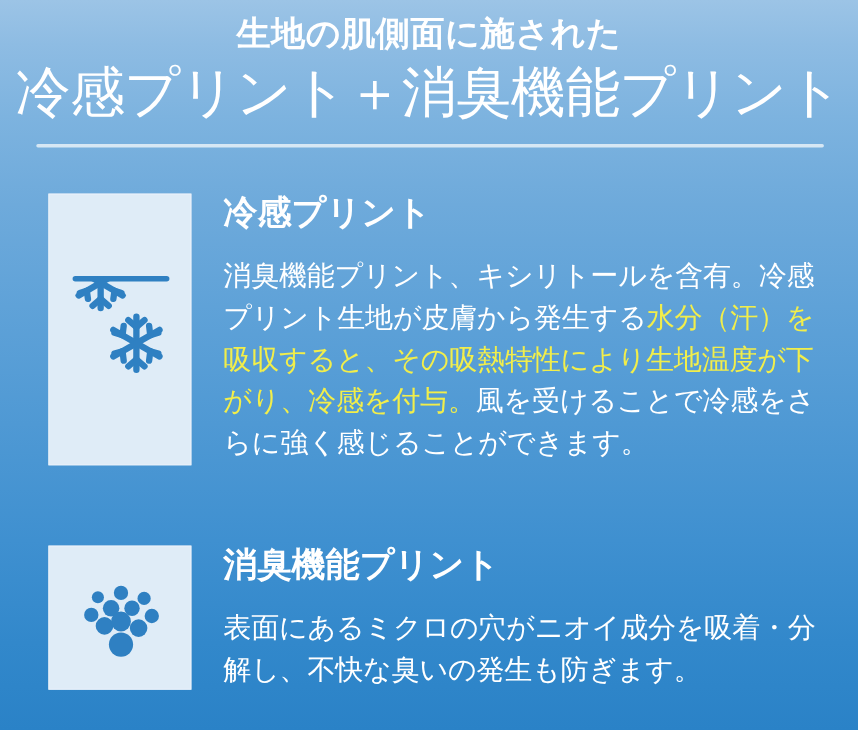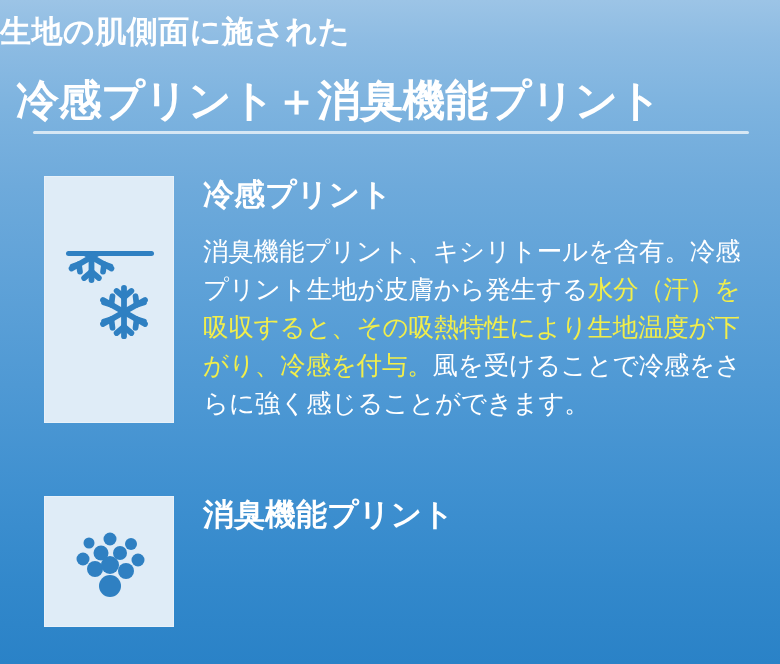--- a/index.html
+++ b/index.html
@@ -31,38 +31,38 @@
         #2a82c7 100%);
     overflow: hidden;
   }
 
   
   #header {
     position: absolute;
     left: 0;
     top: 0;
     width: 780px;
-    text-align: left;
+    text-align: center;
   }
   .title-line-1 {
     margin: 0;
     padding-top: 11px;
     font-size: 31px;
     line-height: 40px;
     font-weight: bold;
     color: #ffffff;
     letter-spacing: 0.5px;
     white-space: nowrap;
   }
   .title-line-2 {
-    margin: 16px;
+    margin: 0;
     padding-top: 7px;
-    font-size: 43px;
+    font-size: 50px;
     line-height: 52px;
-    font-weight: bold;
+    font-weight: normal;
     color: #ffffff;
     letter-spacing: -0.5px;
     white-space: nowrap;
   }
   #divider {
     position: absolute;
     left: 33px;
     top: 131px;
     width: 716px;
     height: 3px;
@@ -240,16 +240,19 @@
           <circle cx="65" cy="68" r="9"></circle>
           <circle cx="81" cy="74" r="8"></circle>
 
           <circle cx="65" cy="89" r="11"></circle>
         </g>
       </svg>
     </div>
 
     <div class="section-body">
       <div class="section-heading">消臭機能プリント</div>
+      <p class="section-text">
+        <span>表面にあるミクロの穴がニオイ成分を吸着・分解し、不快な臭いの発生も防ぎます。</span>
+      </p>
     </div>
   </div>
 
 </div>
 
 </body></html>

